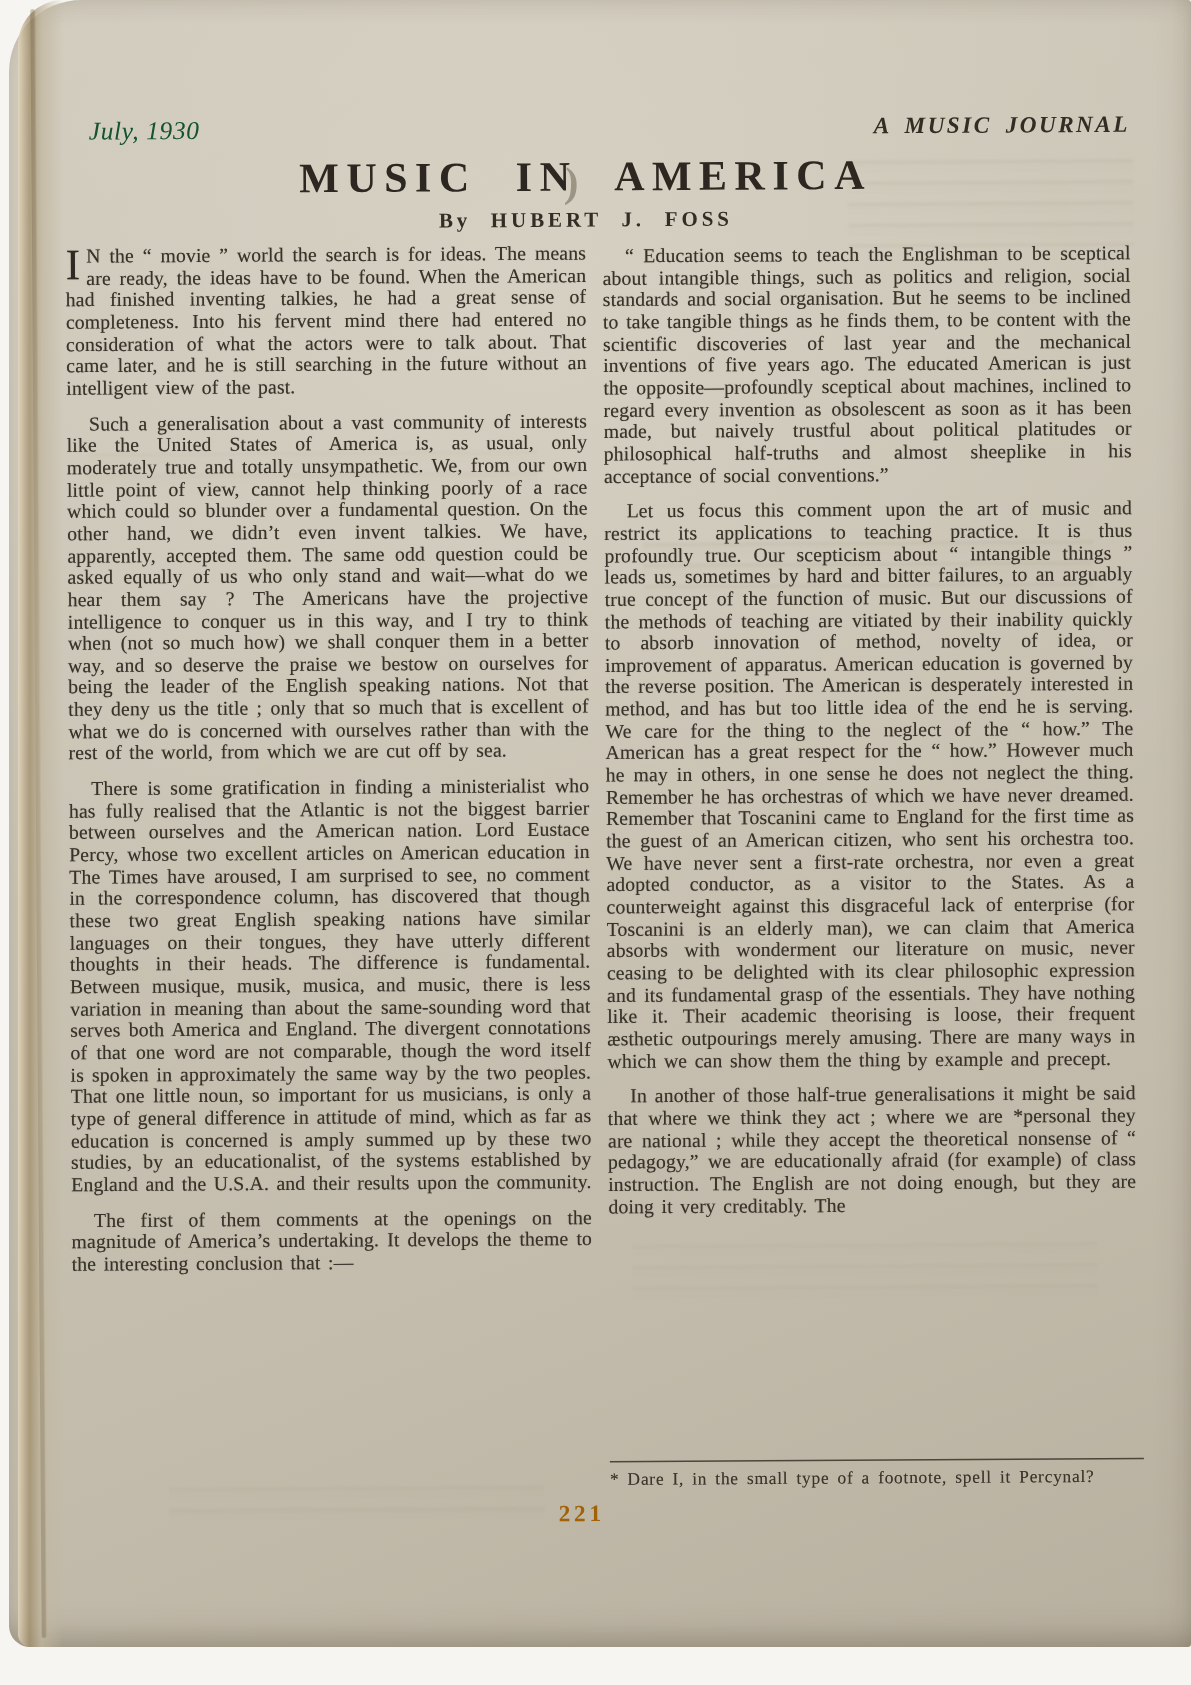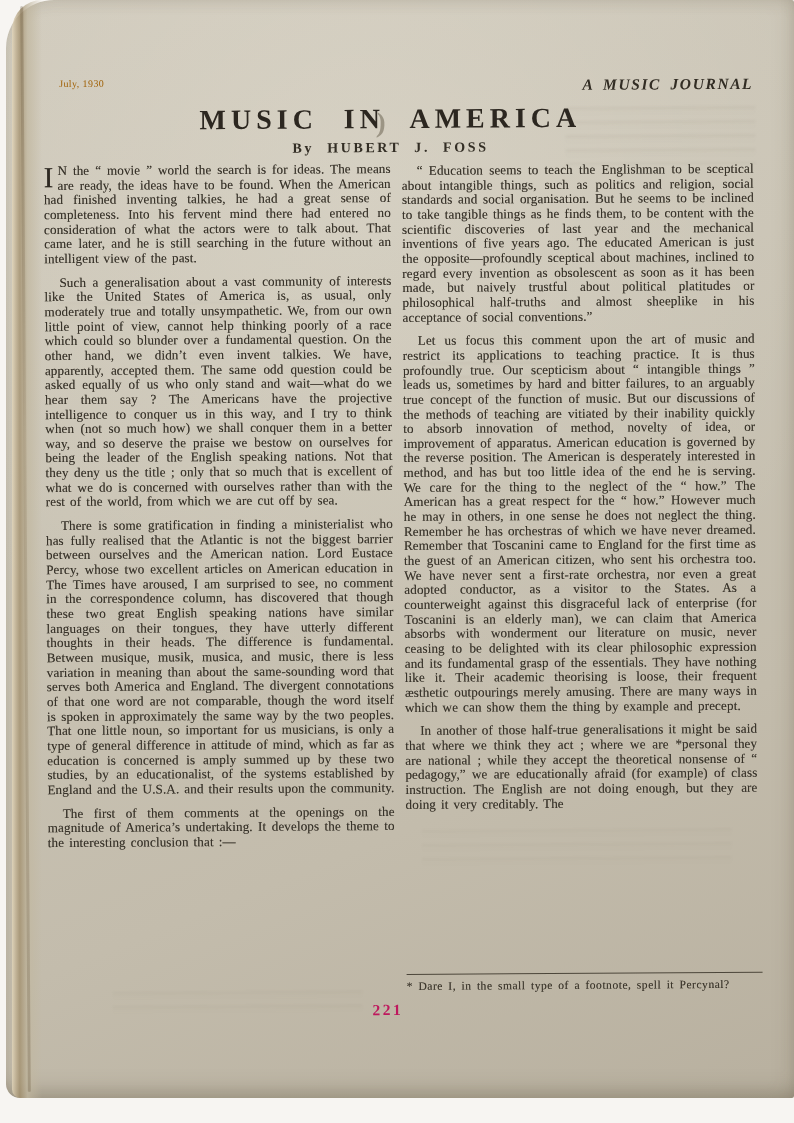--- a/index.html
+++ b/index.html
@@ -25,22 +25,22 @@
     background:linear-gradient(90deg,#e6d9bd 0%,#bfae8e 14%,#a08d6a 26%,#c1b79f 52%,rgba(198,192,178,0) 100%);
     opacity:.75;
   }
   .crease-line{
     position:absolute;left:18px;top:6px;width:3px;height:1086px;
     background:linear-gradient(180deg,rgba(90,72,45,.55),rgba(120,100,70,.25) 40%,rgba(90,72,45,.5));
     transform:rotate(-.4deg);border-radius:2px;opacity:.55;filter:blur(.4px);
   }
   .content{position:absolute;left:0;top:0;width:794px;height:1098px;transform:rotate(-.35deg);color:#38332a;}
   .header-left{
-    position:absolute;left:62px;top:76px;font-size:10px;
-    letter-spacing:.4px;color:#a16207;
+    position:absolute;left:62px;top:76px;font-size:17px;font-style:italic;
+    letter-spacing:.4px;color:#14532d;
   }
   .header-right{
     position:absolute;right:38px;top:77px;font-size:15.5px;font-style:italic;font-weight:bold;
     letter-spacing:1.6px;word-spacing:4px;color:#322d24;
   }
   .title{
     position:absolute;left:40px;right:48px;top:103px;text-align:center;
     font-size:28px;font-weight:bold;letter-spacing:5px;word-spacing:14px;color:#2c2720;
   }
   .ink-mark{
@@ -68,21 +68,21 @@
   .footnote{
     position:absolute;left:404px;top:974px;width:356px;
   }
   .footnote-rule{border:0;border-top:1.2px solid #4c463a;margin:0 0 5px 0;width:356px;}
   .footnote-text{
     font-size:11.6px;letter-spacing:.5px;word-spacing:2px;color:#3b352b;
     text-shadow:0 0 .4px rgba(56,51,42,.5);
   }
   .page-number{
     position:absolute;left:330px;top:1001px;width:110px;text-align:center;
-    font-size:15.5px;font-weight:bold;letter-spacing:2.5px;color:#be185d;
+    font-size:15.5px;font-weight:bold;letter-spacing:2.5px;color:#a16207;
   }
   .ghost{
     position:absolute;opacity:.55;filter:blur(.8px);pointer-events:none;
     background:repeating-linear-gradient(180deg,
       rgba(104,94,72,.10) 0 3px, rgba(104,94,72,.02) 3px 8px, rgba(104,94,72,0) 8px 14px);
   }
   .g1{left:568px;top:108px;width:190px;height:58px;}
   .g2{left:430px;top:362px;width:300px;height:36px;}
   .g3{left:60px;top:300px;width:300px;height:26px;opacity:.3;}
   .g4{left:110px;top:990px;width:250px;height:26px;opacity:.4;}

